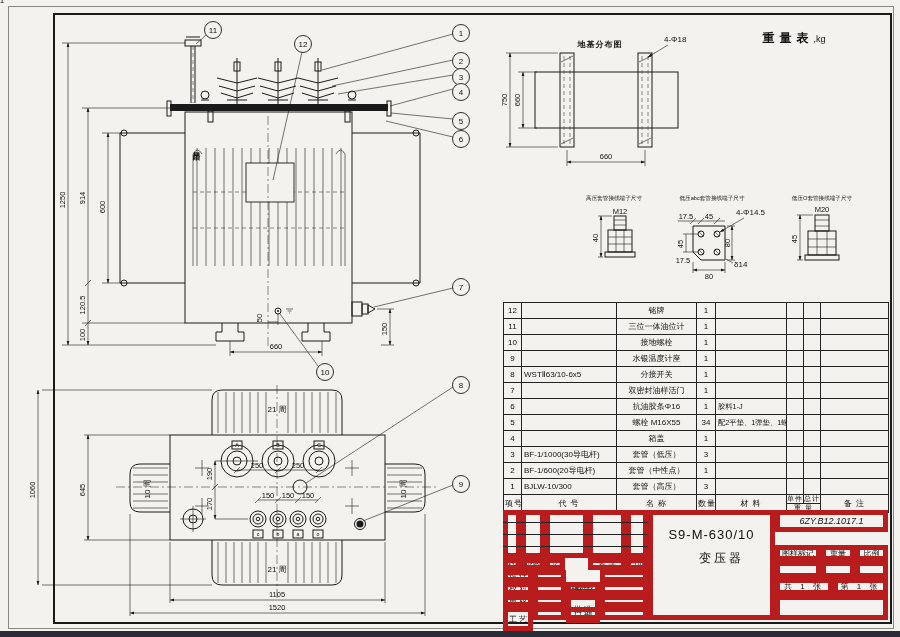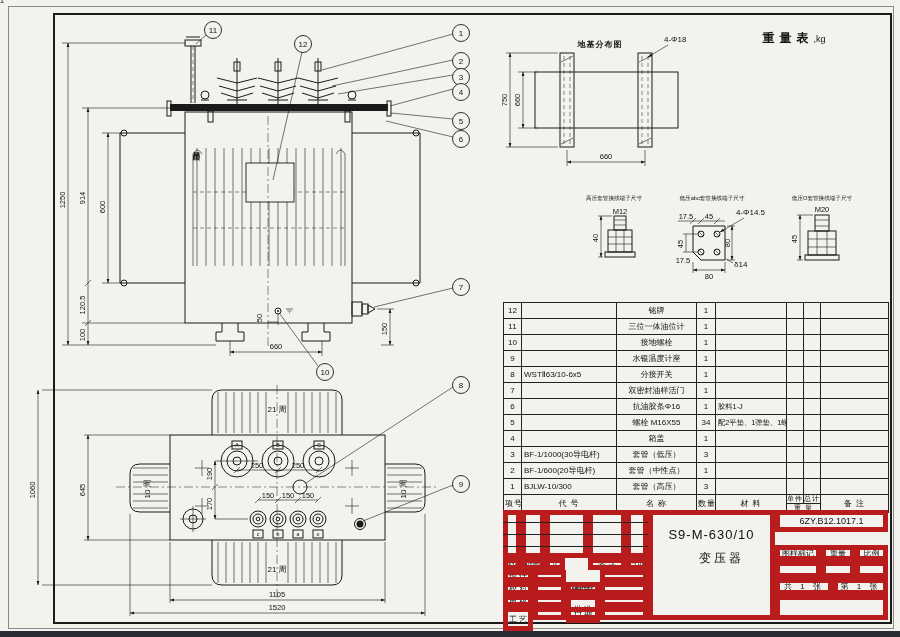--- a/index.html
+++ b/index.html
@@ -747,21 +747,21 @@
     <div class="cell" style="left:63px;top:97px;width:34px;height:13px;">日 期</div>
     <div class="cell" style="left:97px;top:97px;width:48px;height:13px;"></div>
 
     <div class="cell" style="left:145px;top:0;width:127px;height:110px;align-items:flex-start;">
       <div style="text-align:center;width:100%;padding-top:12px;">
         <div class="model">S9-M-630/10</div>
         <div class="prod" style="margin-top:8px;padding-left:20px;">变压器</div>
       </div>
     </div>
 
-    <div class="cell dno" style="left:272px;top:0;width:113px;height:22px;">6ZY.B12.1017.1</div>
+    <div class="cell dno" style="left:272px;top:0;width:113px;height:22px;font-style:italic;">6ZY.B12.1017.1</div>
     <div class="cell" style="left:272px;top:35px;width:46px;height:16px;">图样标记</div>
     <div class="cell" style="left:318px;top:35px;width:34px;height:16px;">重量</div>
     <div class="cell" style="left:352px;top:35px;width:33px;height:16px;">比例</div>
     <div class="cell" style="left:272px;top:51px;width:46px;height:17px;"></div>
     <div class="cell" style="left:318px;top:51px;width:34px;height:17px;"></div>
     <div class="cell" style="left:352px;top:51px;width:33px;height:17px;"></div>
     <div class="cell" style="left:272px;top:68px;width:58px;height:17px;letter-spacing:3px;">共 1 张</div>
     <div class="cell" style="left:330px;top:68px;width:55px;height:17px;letter-spacing:3px;">第 1 张</div>
     <div class="cell" style="left:272px;top:85px;width:113px;height:25px;"></div>
   </div>

